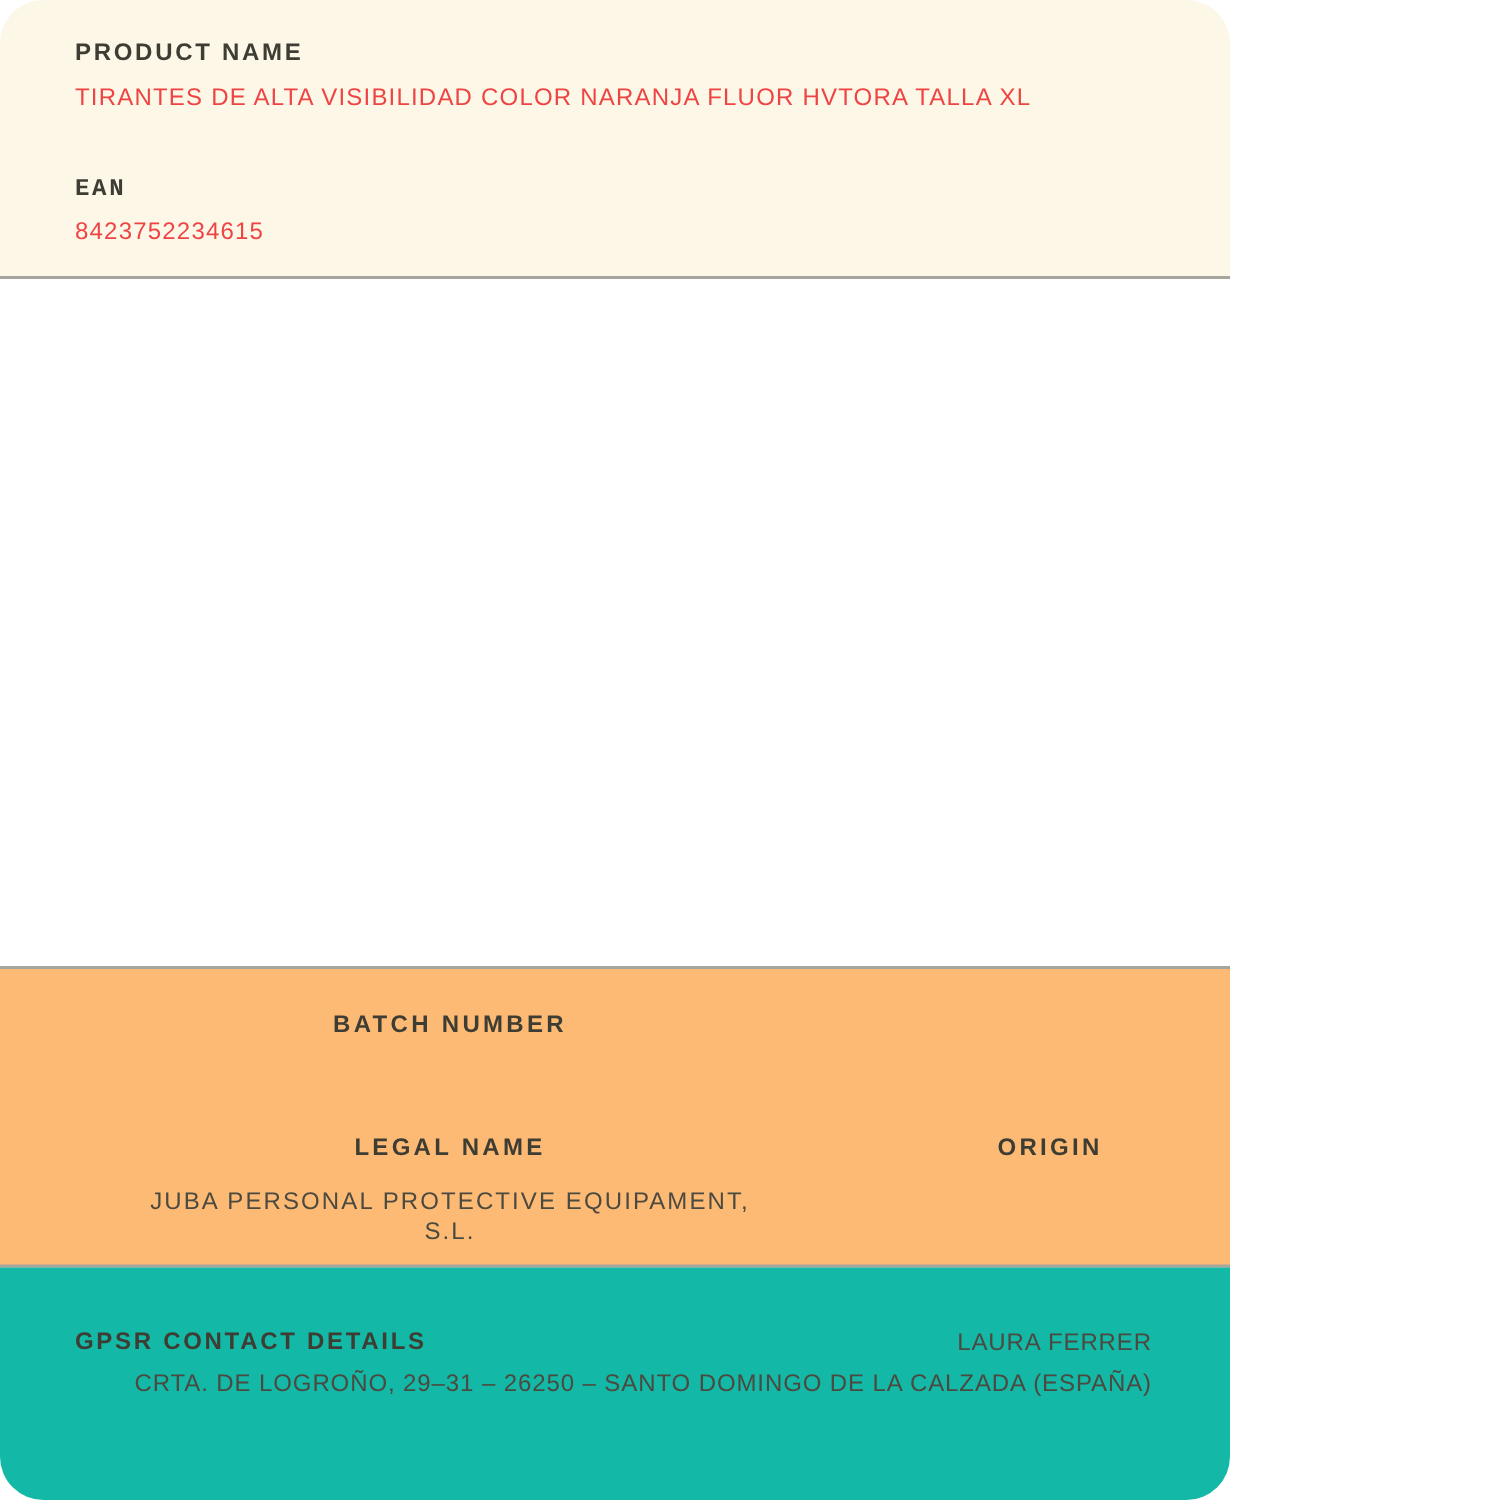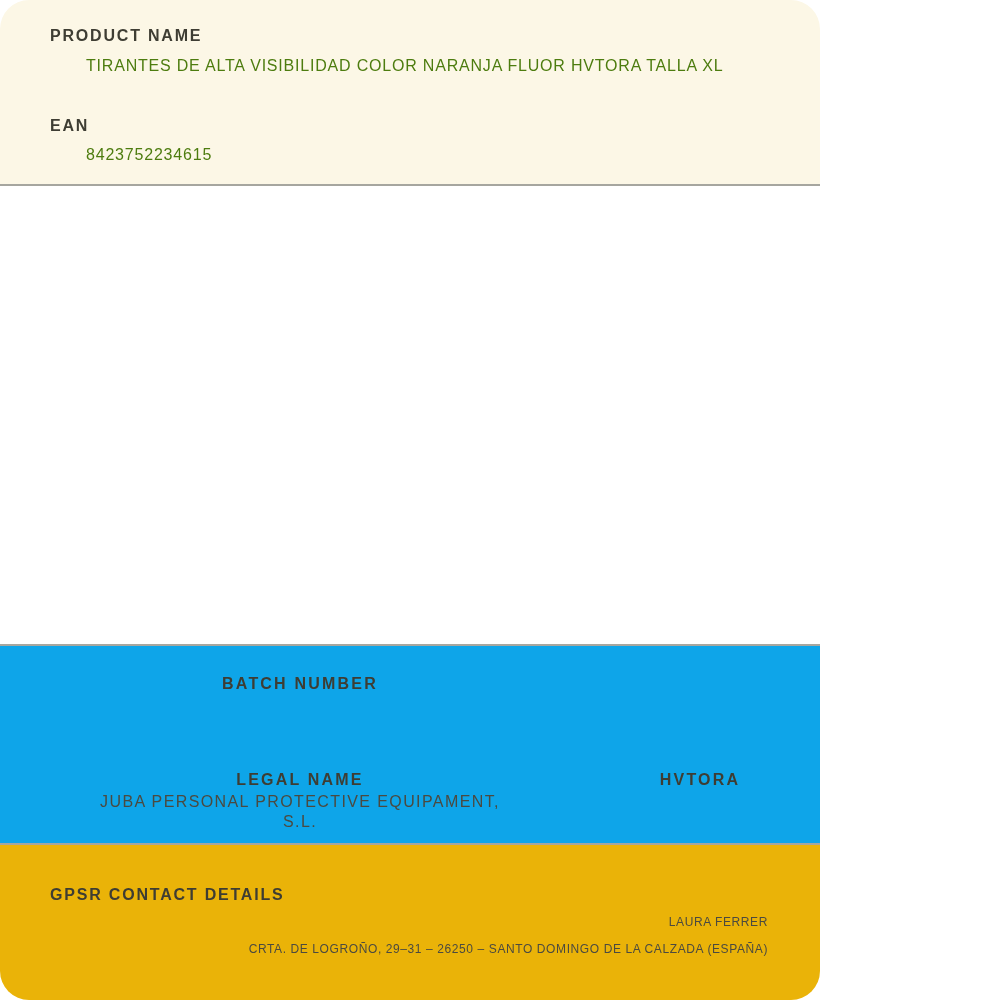--- a/index.html
+++ b/index.html
@@ -27,78 +27,77 @@
   }
   .sec-blank {
     height: 458px;
     background: #ffffff;
     border-bottom: 2px solid #a6a69f;
     box-sizing: content-box;
   }
   .sec-attrs {
     position: relative;
     height: 197px;
-    background: #0ea5e9;
+    background: #fdba74;
     border-bottom: 2px solid #a6a69f;
     box-sizing: content-box;
   }
   .sec-footer {
     position: relative;
     height: 155px;
-    background: #eab308;
+    background: #14b8a6;
   }
 
   
   .fld-label {
     font-weight: bold;
     font-size: 16px;
     letter-spacing: 1.8px;
     color: #3e3d33;
     line-height: 20px;
   }
   .fld-value {
     font-weight: normal;
     font-size: 16px;
     letter-spacing: 0.8px;
-    color: #4d7c0f;
+    color: #ef4444;
     line-height: 20px;
-    margin-left: 36px;
   }
 
   
   .pos-product-label { position: absolute; left: 50px; top: 26px; }
   .pos-product-value { position: absolute; left: 50px; top: 56px; }
-  .pos-ean-label     { position: absolute; left: 50px; top: 116px; }
+  .pos-ean-label     { position: absolute; left: 50px; top: 116px; font-family: Liberation Mono, monospace; }
   .pos-ean-value     { position: absolute; left: 50px; top: 145px; }
 
   
   .col-left  { position: absolute; left: 100px; width: 400px; text-align: center; }
   .col-right { position: absolute; left: 500px; width: 400px; text-align: center; }
   .row-1 { top: 28px; }
-  .row-2 { top: 124px; }
+  .row-2 { top: 110px; }
   .row-3 { top: 146px; }
   .attr-label { font-weight: bold; font-size: 16px; letter-spacing: 2.2px; color: #3e3d33; line-height: 20px; }
   .attr-value { font-weight: normal; font-size: 16px; letter-spacing: 1.4px; color: #4b4a40; line-height: 20px; }
 
   .ce-wrap {
     position: absolute;
     left: 857px;
     top: 70px;
     width: 84px;
     height: 60px;
   }
   .ce-wrap svg { display: block; width: 84px; height: 60px; }
 
   
   .pos-gpsr-label   { position: absolute; left: 50px;  top: 39px; }
   .pos-contact-name { position: absolute; right: 52px; top: 40px; text-align: right; }
   .pos-contact-addr { position: absolute; right: 52px; top: 67px; text-align: left; }
   .pos-contact-tel  { position: absolute; right: 52px; top: 95px; text-align: right; }
   .footer-label { font-weight: bold; font-size: 16px; letter-spacing: 1.8px; color: #3e3d33; line-height: 22px; }
-  .footer-value { font-weight: normal; font-size: 12px; letter-spacing: 0.6px; color: #4b4a40; line-height: 22px; margin-top: 26px; }
+  .footer-value { font-weight: normal; font-size: 16px; letter-spacing: 0.6px; color: #4b4a40; line-height: 22px; }
 </style>
 </head>
 <body>
 
 <div class="label-sheet">
 
   <div class="sec-top">
     <div class="fld-label pos-product-label">PRODUCT NAME</div>
     <div class="fld-value pos-product-value">TIRANTES DE ALTA VISIBILIDAD COLOR NARANJA FLUOR HVTORA TALLA XL</div>
     <div class="fld-label pos-ean-label">EAN</div>
@@ -106,21 +105,21 @@
   </div>
 
   <div class="sec-blank"></div>
 
   <div class="sec-attrs">
     <div class="attr-label col-left row-1">BATCH NUMBER</div>
 
     <div class="attr-label col-left row-2">LEGAL NAME</div>
     <div class="attr-value col-left row-3">JUBA PERSONAL PROTECTIVE EQUIPAMENT, S.L.</div>
 
-    <div class="attr-label col-right row-2">HVTORA</div>
+    <div class="attr-label col-right row-2">ORIGIN</div>
 
     <div class="ce-wrap">
       <svg viewBox="0 0 104 60" preserveAspectRatio="xMidYMid meet" aria-hidden="true">
 
         <path d="M 48.4 14.6 A 24 24 0 1 0 48.4 45.4" fill="none" stroke="#141414" stroke-width="12"></path>
 
         <path d="M 96.4 14.6 A 24 24 0 1 0 96.4 45.4" fill="none" stroke="#141414" stroke-width="12"></path>
         <path d="M 78 30 L 97 30" fill="none" stroke="#141414" stroke-width="12"></path>
       </svg>
     </div>

